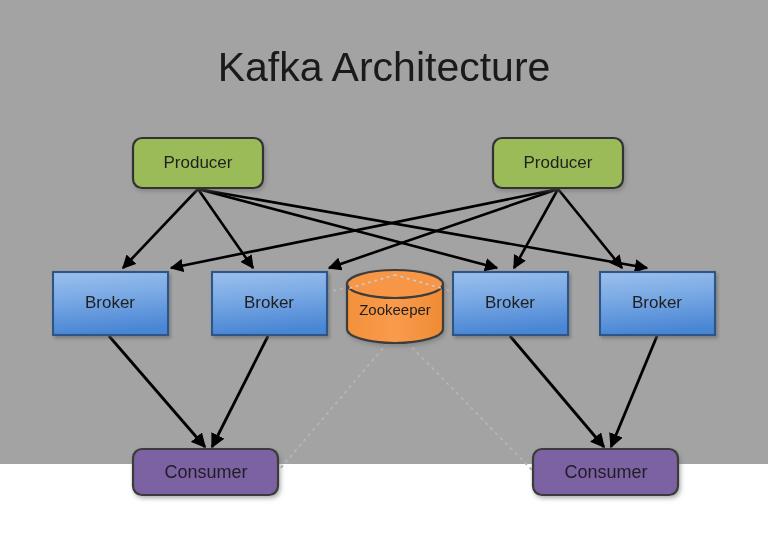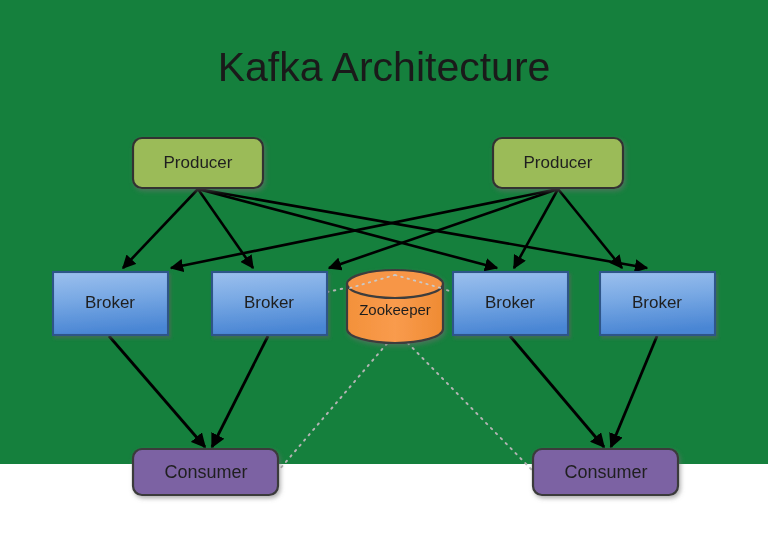--- a/index.html
+++ b/index.html
@@ -11,21 +11,21 @@
     width: 768px;
     height: 554px;
     font-family: "Liberation Sans", sans-serif;
     overflow: hidden;
     position: relative;
   }
   #canvas-root {
     position: relative;
     width: 768px;
     height: 464px;
-    background: #15803d;
+    background: #a3a3a3;
   }
   #diagram-svg {
     position: absolute;
     left: 0;
     top: 0;
     width: 768px;
     height: 554px;
   }
   .title-text {
     font-size: 41px;

